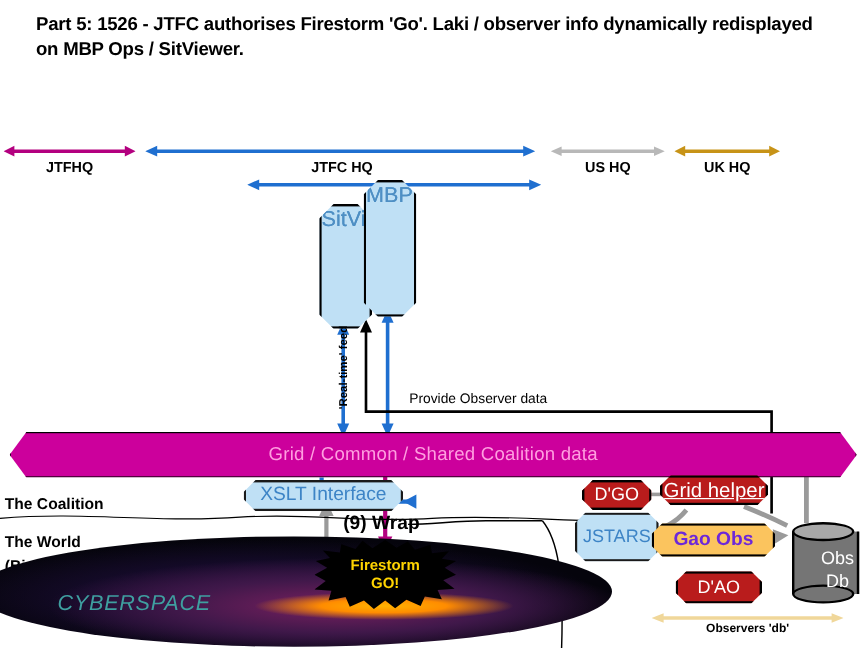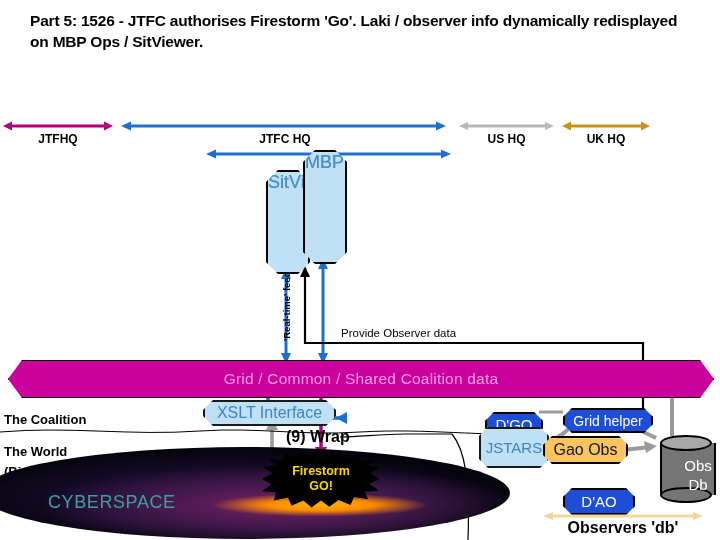--- a/index.html
+++ b/index.html
@@ -74,41 +74,41 @@
       radial-gradient(ellipse 150px 16px at 340px 62px, #ffb300 0%, #ff8c00 35%, rgba(180,40,30,0) 72%),
       radial-gradient(ellipse 240px 40px at 300px 62px, #7a2060 0%, #40184a 55%, rgba(20,10,40,0) 100%),
       radial-gradient(ellipse 270px 48px at 250px 55px, #2b1040 0%, #140a28 60%, rgba(8,6,20,0) 100%),
       radial-gradient(ellipse 260px 46px at 230px 50px, #0d0b1c 0%, #07060f 70%, rgba(0,0,0,0) 100%);
     background-color:#05040c;
     border-radius:52% 46% 50% 48%/54% 50% 48% 52%;
     -webkit-clip-path:ellipse(50% 46% at 50% 50%);
     clip-path:ellipse(50% 46% at 50% 50%);
   }
   #cyber-label{
-    left:48px;top:492px;font-size:18px;color:#3f9fa0;letter-spacing:.6px;
+    left:48px;top:492px;font-size:18px;color:#3f9fa0;letter-spacing:.6px;font-style:italic;
   }
 
   
   #firestorm{
     left:262px;top:450px;width:118px;height:58px;
     background:#000000;
     display:flex;flex-direction:column;align-items:center;justify-content:center;
     -webkit-clip-path:polygon(50% 0%,58% 11%,66% 2%,71% 14%,82% 7%,83% 19%,95% 16%,90% 27%,100% 30%,92% 40%,100% 50%,91% 58%,99% 70%,87% 72%,90% 85%,78% 81%,75% 95%,65% 86%,57% 98%,50% 87%,42% 99%,35% 87%,25% 96%,22% 82%,10% 87%,12% 73%,0% 71%,8% 59%,0% 50%,9% 40%,1% 30%,11% 26%,6% 15%,18% 18%,19% 6%,29% 13%,34% 1%,41% 12%);
     clip-path:polygon(50% 0%,58% 11%,66% 2%,71% 14%,82% 7%,83% 19%,95% 16%,90% 27%,100% 30%,92% 40%,100% 50%,91% 58%,99% 70%,87% 72%,90% 85%,78% 81%,75% 95%,65% 86%,57% 98%,50% 87%,42% 99%,35% 87%,25% 96%,22% 82%,10% 87%,12% 73%,0% 71%,8% 59%,0% 50%,9% 40%,1% 30%,11% 26%,6% 15%,18% 18%,19% 6%,29% 13%,34% 1%,41% 12%);
   }
   #firestorm span{font-size:12.5px;font-weight:700;color:#ffd400;line-height:15px;}
 
   
   .node{
     box-sizing:border-box;display:flex;align-items:center;justify-content:center;
     border:2px solid #000;font-size:15px;color:#fff;
     -webkit-clip-path:polygon(9px 0,calc(100% - 9px) 0,100% 9px,100% calc(100% - 9px),calc(100% - 9px) 100%,9px 100%,0 calc(100% - 9px),0 9px);
     clip-path:polygon(9px 0,calc(100% - 9px) 0,100% 9px,100% calc(100% - 9px),calc(100% - 9px) 100%,9px 100%,0 calc(100% - 9px),0 9px);
   }
-  .gray{background:#1d4ed8;margin-top:12px;}
+  .gray{background:#b91c1c;}
   .gold{background:#fbc45e;}
   .lblue{background:#bfe0f5;color:#3d84c6;border:2px solid #1a1a1a;}
 
   
   #obsdb{left:660px;top:435px;width:52px;height:68px;}
   #obsdb .cyl-body{
     position:absolute;left:0;top:8px;width:52px;height:52px;
     background:#757575;border-left:2px solid #000;border-right:2px solid #000;
   }
   #obsdb .cyl-top{
@@ -265,29 +265,29 @@
   <div class="abs octo lblue" id="xslt" style="left:203px;top:400px;width:133px;height:26px;font-size:16px;">
     <span>XSLT Interface</span>
   </div>
 
   <div class="abs" style="left:286px;top:428px;font-size:16px;font-weight:700;color:#000;white-space:nowrap;">(9) Wrap</div>
 
   <div class="abs node gray" style="left:485px;top:400px;width:58px;height:25px;">
     <span>D'GO</span>
   </div>
 
-  <div class="abs node gray" style="left:563px;top:396px;width:90px;height:25px;font-size:14px;">
+  <div class="abs node gray" style="left:550px;top:396px;width:90px;height:25px;font-size:17px;text-decoration:underline;">
     <span>Grid helper</span>
   </div>
 
   <div class="abs node lblue" style="left:479px;top:427px;width:70px;height:41px;font-size:15px;">
     <span>JSTARS</span>
   </div>
 
-  <div class="abs node gold" style="left:543px;top:436px;width:85px;height:28px;color:#0f172a;font-size:16px;">
+  <div class="abs node gold" style="left:543px;top:436px;width:103px;height:28px;color:#6d28d9;font-size:16px;font-weight:bold;">
     <span>Gao Obs</span>
   </div>
 
   <div class="abs node gray" style="left:563px;top:476px;width:72px;height:27px;">
     <span>D'AO</span>
   </div>
 
   <div class="abs" id="obsdb">
     <div class="cyl-body"></div>
     <div class="cyl-top"></div>
@@ -298,15 +298,15 @@
     </div>
   </div>
 
   <div class="abs" style="left:543px;top:508px;width:160px;">
     <svg width="160" height="12" viewBox="0 0 160 12">
       <line x1="8" y1="6" x2="152" y2="6" stroke="#f0d79a" stroke-width="3"></line>
       <polygon points="0,6 10,2 10,10" fill="#f0d79a"></polygon>
       <polygon points="160,6 150,2 150,10" fill="#f0d79a"></polygon>
     </svg>
   </div>
-  <div class="abs" style="left:543px;top:519px;width:160px;text-align:center;font-size:16px;font-weight:700;color:#000;">Observers 'db'</div>
+  <div class="abs" style="left:543px;top:519px;width:160px;text-align:center;font-size:10px;font-weight:700;color:#000;">Observers 'db'</div>
 
 </div>
 
 </body></html>

